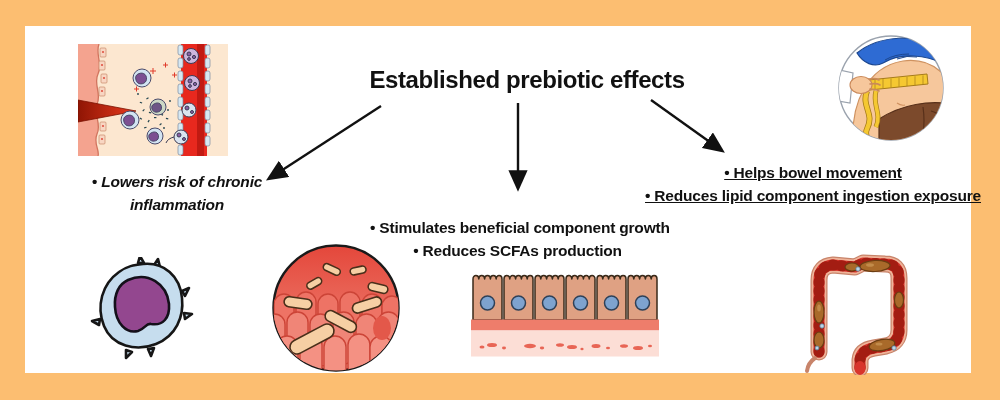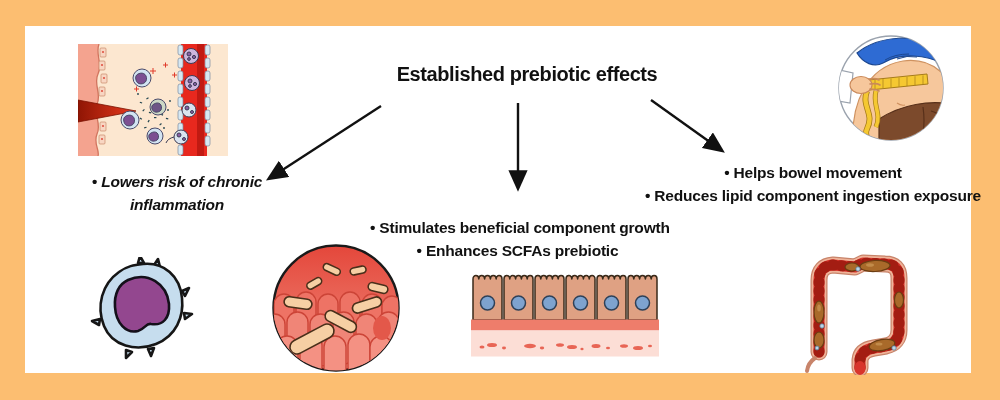--- a/index.html
+++ b/index.html
@@ -8,30 +8,30 @@
     background:#FCBE71;
     font-family:"Liberation Sans","DejaVu Sans",sans-serif;
     color:#111;
   }
   .panel{
     position:absolute;left:25px;top:26px;right:29px;bottom:27px;
     background:#ffffff;
   }
   .title{
     position:absolute;top:50px;left:527px;transform:translateX(-50%);
-    font-size:20px;font-weight:800;letter-spacing:-0.4px;white-space:nowrap;
+    font-size:24px;font-weight:800;letter-spacing:-0.4px;white-space:nowrap;
   }
   .bullets{
     position:absolute;text-align:center;font-weight:700;font-size:15.5px;
     line-height:1.5;letter-spacing:-0.2px;
   }
   .bullets div{white-space:normal;}
   .b-left{left:78px;top:170px;width:198px;font-style:italic;}
   .b-mid{left:370px;top:216px;width:295px;}
-  .b-right{left:643px;top:162px;width:340px;line-height:1.47;}
+  .b-right{left:643px;top:162px;width:340px;line-height:1.47;text-decoration:underline;}
   .b-right div, .b-mid div{white-space:nowrap;}
   .art{position:absolute;}
   svg{display:block;}
 </style>
 </head>
 <body>
 
 <div class="panel"></div>
 
 <h1 class="title">Established prebiotic effects</h1>
@@ -333,19 +333,19 @@
   </g>
 </svg>
 </div>
 
 <div class="bullets b-left">
   <div>• Lowers risk of chronic inflammation</div>
 </div>
 
 <div class="bullets b-mid">
   <div>• Stimulates beneficial component growth</div>
-  <div>• Enhances SCFAs prebiotic</div>
+  <div>• Reduces SCFAs production</div>
 </div>
 
 <div class="bullets b-right">
   <div>• Helps bowel movement</div>
   <div>• Reduces lipid component ingestion exposure</div>
 </div>
 
 </body></html>

